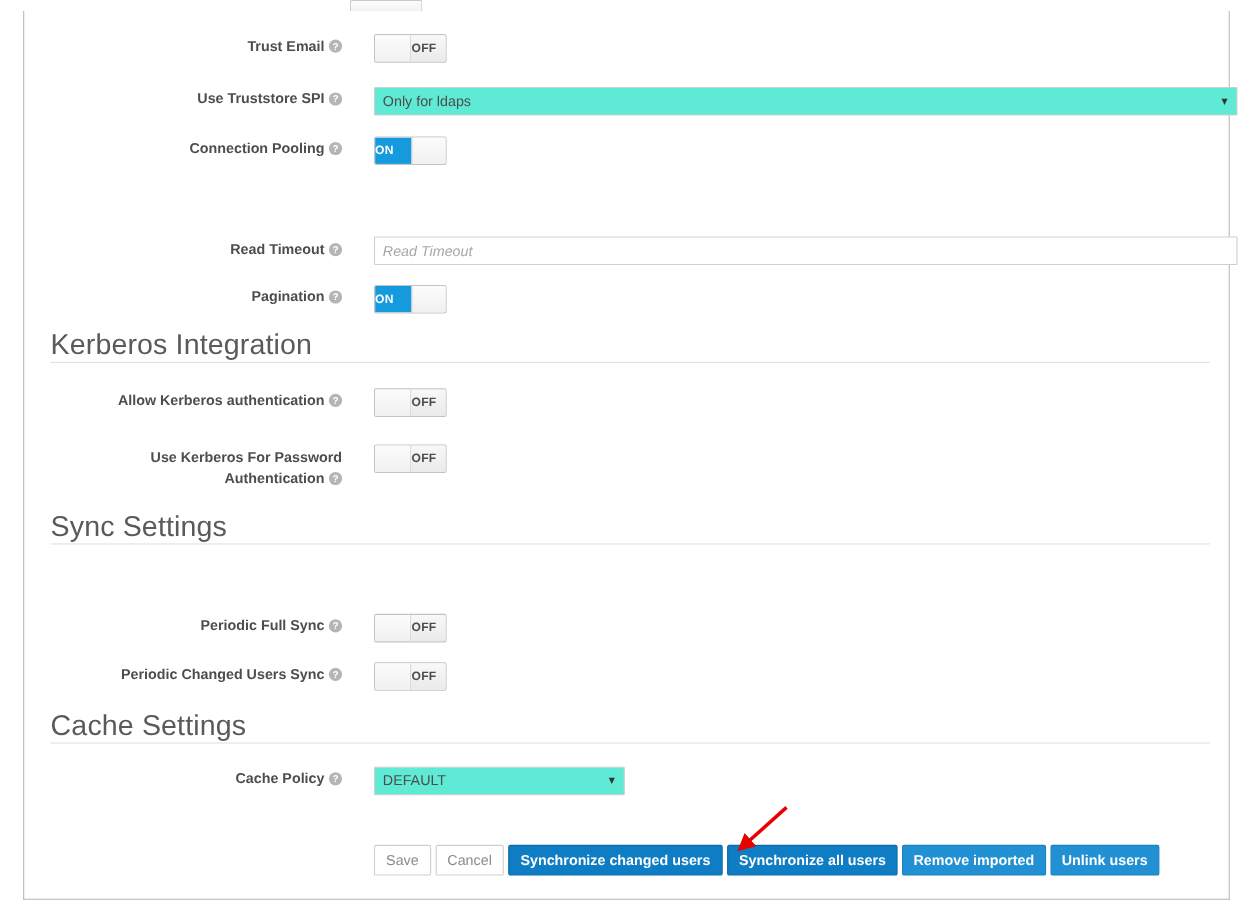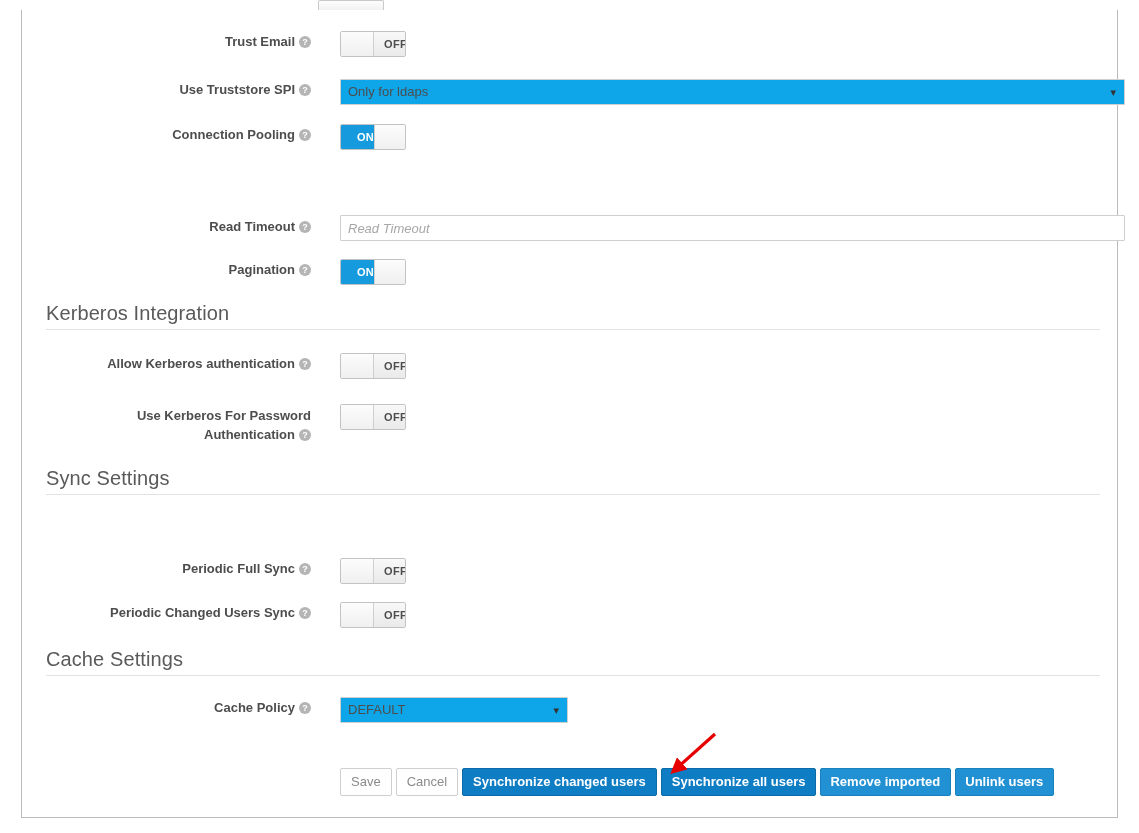--- a/index.html
+++ b/index.html
@@ -101,21 +101,21 @@
     background: #ffffff;
   }
   .toggle .slab {
     position: absolute;
     top: 0;
     width: 33px;
     height: 24px;
     font-size: 11px;
     font-weight: bold;
     line-height: 24px;
-    text-align: right;
+    text-align: left;
     letter-spacing: 0.3px;
   }
   .toggle.off .slab-handle {
     left: 0;
     background: linear-gradient(#fcfcfc, #f0f0f0);
     border-right: 1px solid #cfcfcf;
     width: 32px;
   }
   .toggle.off .slab-text {
     left: 33px;
@@ -155,21 +155,21 @@
   .txt.placeholder-shown { color: #a7a7a7; font-style: italic; }
 
   
   .sel {
     position: absolute;
     left: 318px;
     height: 26px;
     border: 1px solid #cfcfcf;
     border-radius: 1px;
     box-sizing: border-box;
-    background: #0ea5e9;
+    background: #5eead4;
     font-size: 13px;
     color: #4d4d4d;
     line-height: 24px;
     padding: 0 7px;
     cursor: pointer;
   }
   .sel .caret {
     position: absolute;
     right: 8px;
     top: 0;
@@ -181,21 +181,21 @@
   .sel.wide  { width: 785px; }
   .sel.short { width: 228px; }
 
   
   .section {
     position: absolute;
     left: 24px;
     width: 1054px;
   }
   .section-title {
-    font-size: 20px;
+    font-size: 26px;
     font-weight: normal;
     color: #5a5a5a;
     line-height: 26px;
     letter-spacing: 0.1px;
   }
   .section-rule {
     margin-top: 3px;
     border-top: 1px solid #e2e2e2;
     width: 1054px;
     height: 0;

